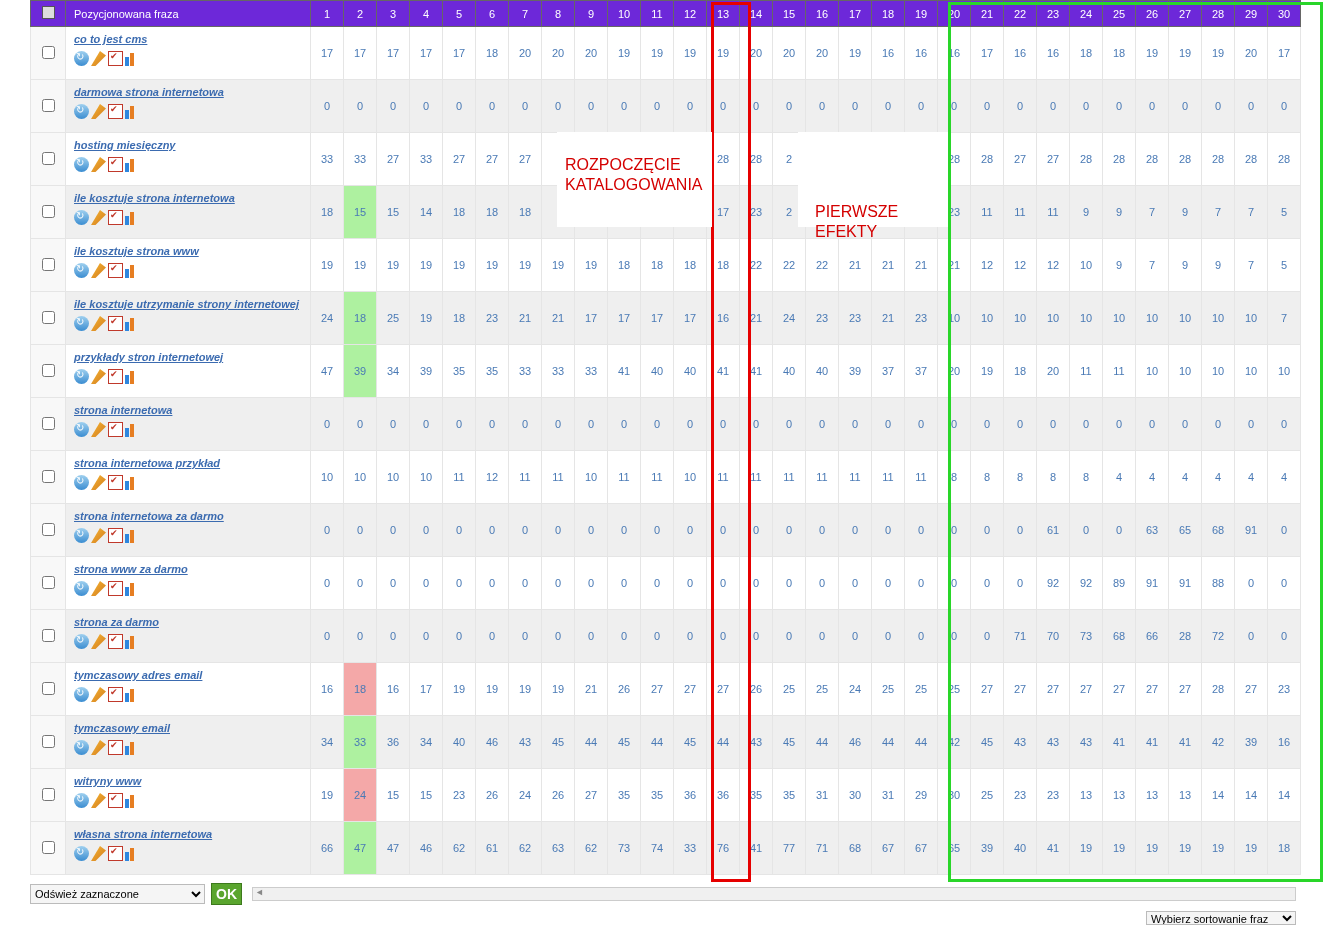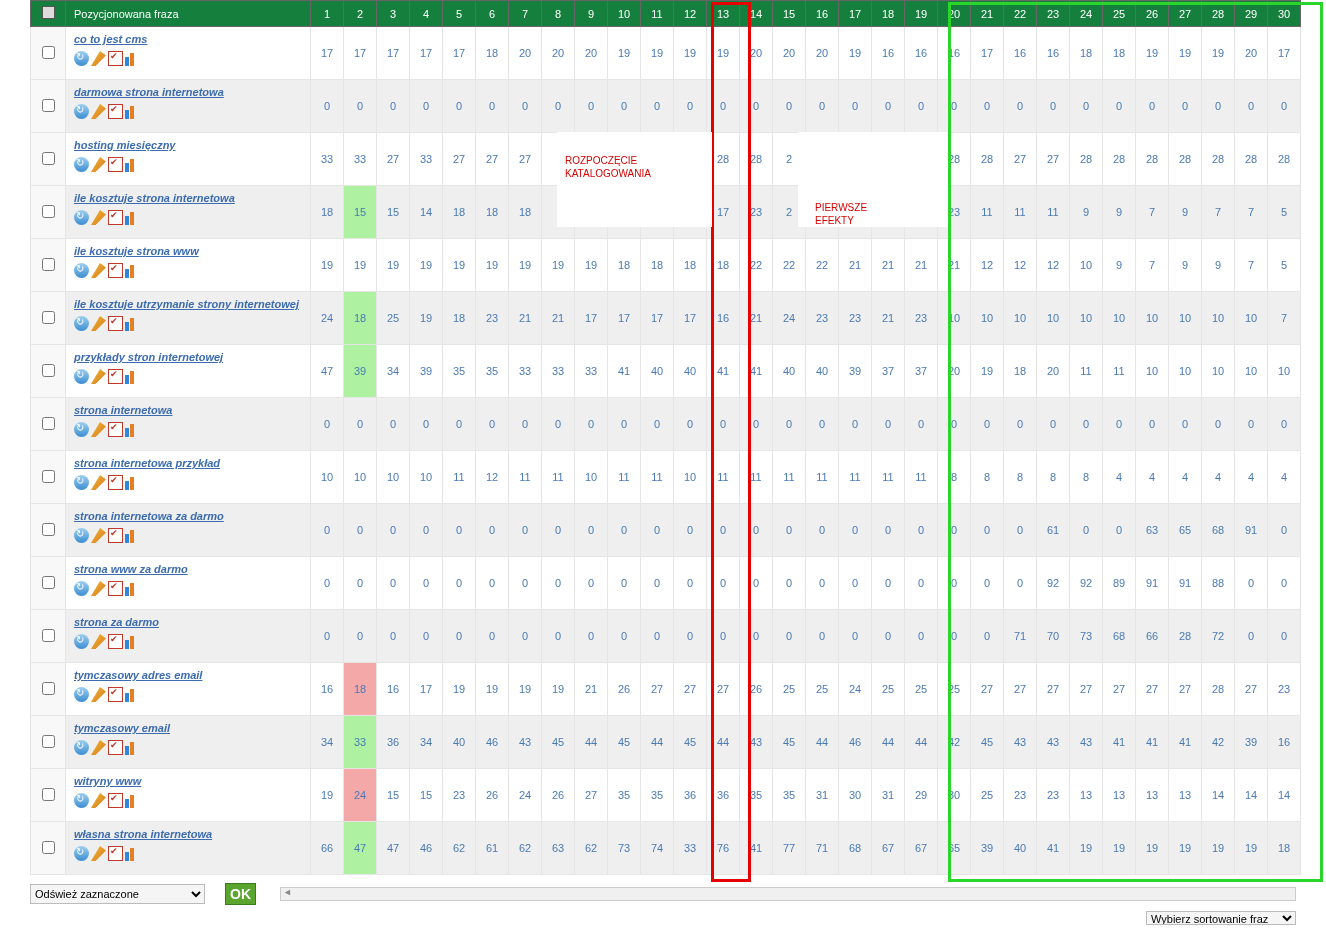--- a/index.html
+++ b/index.html
@@ -1,19 +1,19 @@
 <!DOCTYPE html>
 <html><head>
 <meta charset="utf-8">
 <style>
   * { box-sizing: border-box; margin: 0; padding: 0; }
   body { font-family: Arial, sans-serif; font-size: 11px; background: #fff; }
   .container { width: 1326px; position: relative; padding: 0 30px; }
   table { border-collapse: collapse; width: 100%; table-layout: fixed; }
-  thead th { background: #15803d; color: #fff; font-weight: normal; font-size: 11px; padding: 5px 2px; border: 1px solid #666; text-align: center; height: 24px; }
+  thead th { background: #6d28d9; color: #fff; font-weight: normal; font-size: 11px; padding: 5px 2px; border: 1px solid #666; text-align: center; height: 24px; }
   thead th.lbl { text-align: left; padding-left: 8px; width: 245px; }
   thead th.cb { width: 35px; }
   thead th.num { width: 33px; }
   tbody td { border: 1px solid #e5e5e5; text-align: center; font-size: 11px; color: #4a7ab5; padding: 4px 2px; vertical-align: middle; height: 53px; }
   tbody td.cbcell { background: #f8f8f8; }
   tbody td.cbcell input { margin: 0; }
   tbody td.phrase { text-align: left; padding: 6px 8px; vertical-align: top; background: inherit; }
   tbody tr.odd td { background: #fff; }
   tbody tr.even td { background: #efefef; }
   tbody tr.odd td.cbcell, tbody tr.even td.cbcell { background: #f8f8f8; }
@@ -25,23 +25,23 @@
   .ic-check { background: #fff; border:1px solid #c0392b; position:relative; }
   .ic-check::after { content:"✔"; color:#c0392b; font-size:9px; position:absolute; left:1px; top:-1px; }
   .ic-chart { position:relative; }
   .ic-chart::before { content:""; position:absolute; left:0; bottom:0; width:4px; height:9px; background:#2e86de; }
   .ic-chart::after { content:""; position:absolute; left:5px; bottom:0; width:4px; height:13px; background:#e67e22; box-shadow: 5px 0 0 -3px #27ae60, 5px 3px 0 -3px #27ae60, 5px 6px 0 -3px #27ae60;}
   td.hl-green { background: #aef1a0 !important; }
   td.hl-red { background: #f4a8a8 !important; }
   .overlay { position: absolute; pointer-events: none; }
   .red-box { border: 3px solid #e60000; }
   .green-box { border: 3px solid #29d629; }
-  .red-label { position: absolute; color: #d40000; font-size: 10px; font-weight: normal; pointer-events: none; text-align: left; line-height: 1.25; }
+  .red-label { position: absolute; color: #d40000; font-size: 16px; font-weight: normal; pointer-events: none; text-align: left; line-height: 1.25; }
   .wt-box { position:absolute; background:#fff; pointer-events:none; }
-  .footer { display: flex; align-items: center; gap: 20px; padding: 8px 0 4px 0; }
+  .footer { display: flex; align-items: center; gap: 6px; padding: 8px 0 4px 0; }
   .footer select { font-size: 11px; width: 175px; height: 20px; border:1px solid #bbb; background:#f5f5f5; }
   .footer .ok { background:#5aa52e; color:#fff; font-size:14px; font-weight:bold; padding:2px 4px; border:1px solid #3d7a1c; cursor:pointer; }
   .footer .scroll { flex:1; height:14px; background:#f0f0f0; border:1px solid #ccc; position:relative; margin-left:4px; }
   .footer .scroll::before { content:"◄"; position:absolute; left:2px; top:-1px; font-size:9px; color:#888; }
   .sort-wrap { text-align: right; padding: 2px 0 6px; }
   .sort-wrap select { font-size:11px; width:150px; height:14px; border:1px solid #bbb; background:#f5f5f5; }
   .hdr-cb { width:13px; height:13px; border:1px solid #555; background:#ddd; display:inline-block; }
 </style>
 </head>
 <body>

